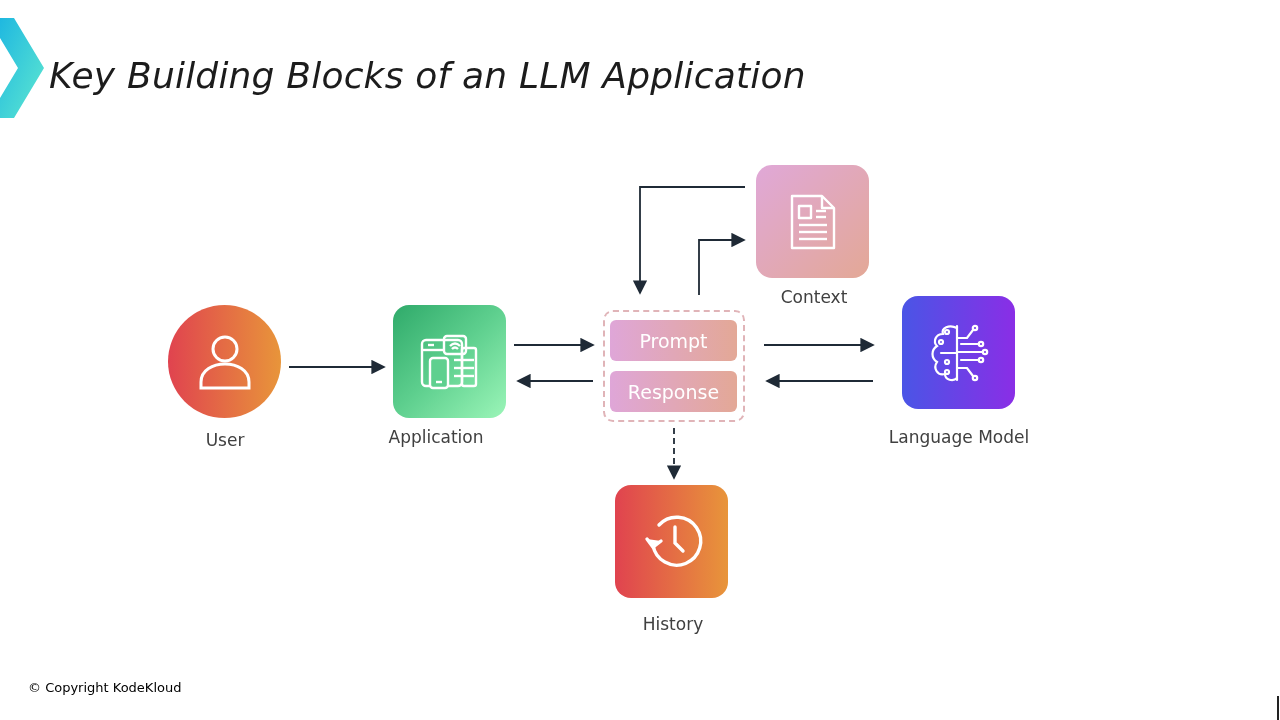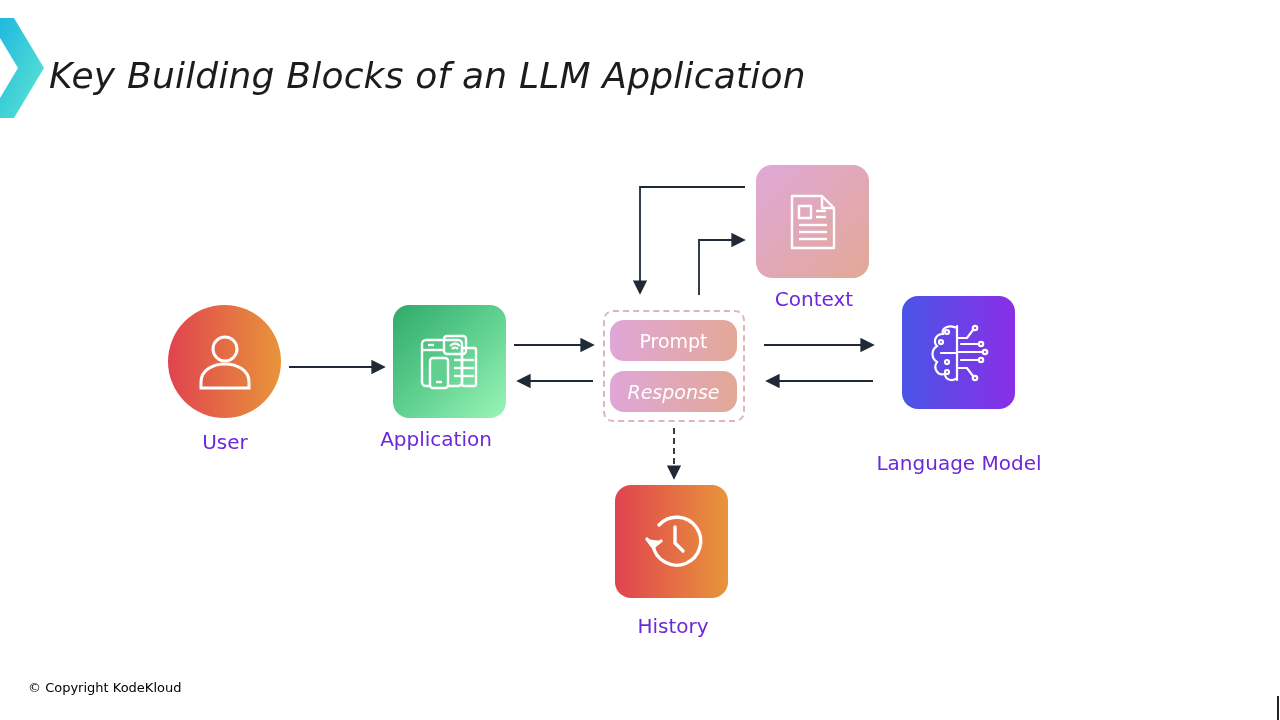--- a/index.html
+++ b/index.html
@@ -1,29 +1,29 @@
 <!DOCTYPE html>
 <html><head>
 <meta charset="utf-8">
 <style>
   html,body{margin:0;padding:0;}
   body{width:1280px;height:720px;position:relative;background:#ffffff;overflow:hidden;font-family:"DejaVu Sans",sans-serif;}
   .logo{position:absolute;left:0;top:18px;width:44px;height:100px;}
   .title{position:absolute;left:49px;top:55px;font-size:36px;color:#1c1c1c;letter-spacing:0.2px;white-space:nowrap;font-style:italic;}
   .node{position:absolute;width:113px;height:113px;border-radius:16px;display:flex;align-items:center;justify-content:center;}
-  .label{position:absolute;font-size:20px;color:#6d28d9;white-space:nowrap;text-align:center;transform:translateX(-50%);}
+  .label{position:absolute;font-size:17px;color:#404040;white-space:nowrap;text-align:center;transform:translateX(-50%);}
   .user{left:168px;top:305px;border-radius:50%;background:linear-gradient(90deg,#e0434f,#e8953a);}
   .app{left:393px;top:305px;background:linear-gradient(135deg,#2faa6a 0%,#5fd08f 50%,#9bf5b8 100%);}
   .ctx{left:756px;top:165px;background:linear-gradient(135deg,#e0a8d8,#e3a896);}
   .llm{left:902px;top:296px;background:linear-gradient(90deg,#4a55e6,#8a2ee6);}
   .hist{left:615px;top:485px;background:linear-gradient(90deg,#e0434f,#e8953a);}
   .pr-group{position:absolute;left:603px;top:310px;width:142px;height:112px;border:2px dashed #e0b4b8;border-radius:10px;box-sizing:border-box;}
-  .pill{position:absolute;left:610px;width:127px;height:41px;border-radius:14px;background:linear-gradient(90deg,#dfa6d8,#e3a896);color:#fff;font-size:19px;display:flex;align-items:center;justify-content:center;}
+  .pill{position:absolute;left:610px;width:127px;height:41px;border-radius:6px;background:linear-gradient(90deg,#dfa6d8,#e3a896);color:#fff;font-size:19px;display:flex;align-items:center;justify-content:center;}
   .prompt{top:320px;}
-  .resp{top:371px;font-style:italic;}
+  .resp{top:371px;}
   svg.arrows{position:absolute;left:0;top:0;width:1280px;height:720px;pointer-events:none;}
   .copyright{position:absolute;left:28px;top:680px;font-size:13px;color:#000000;}
   .edge{position:absolute;left:1277px;top:696px;width:2px;height:24px;background:#222;}
 </style>
 </head>
 <body>
 
 <svg class="logo" viewBox="0 0 44 100">
   <defs>
     <linearGradient id="lg" x1="0" y1="0" x2="1" y2="1">
@@ -90,21 +90,21 @@
     <path d="M34 22 L52 22"></path>
       <circle cx="54" cy="22" r="2.2"></circle>
     <path d="M30 30 L56 30"></path>
       <circle cx="58" cy="30" r="2.2"></circle>
     <path d="M34 38 L52 38"></path>
       <circle cx="54" cy="38" r="2.2"></circle>
     <path d="M30 46 L40 46 L46 54"></path>
       <circle cx="48" cy="56" r="2.2"></circle>
   </svg>
 </div>
-<div class="label" style="left:959px;top:427px;margin-top:24px;">Language Model</div>
+<div class="label" style="left:959px;top:427px;">Language Model</div>
 
 <div class="pr-group"></div>
 <div class="pill prompt">Prompt</div>
 <div class="pill resp">Response</div>
 
 <div class="node hist">
   <svg width="66" height="62" viewBox="0 0 66 62" fill="none" stroke="#fff" stroke-width="3.4" stroke-linecap="round">
     <path d="M14 34 A24 24 0 1 0 20 14"></path>
     <path d="M8 28 L14 36 L22 30" fill="#fff"></path>
     <path d="M36 16 L36 32 L44 40"></path>

